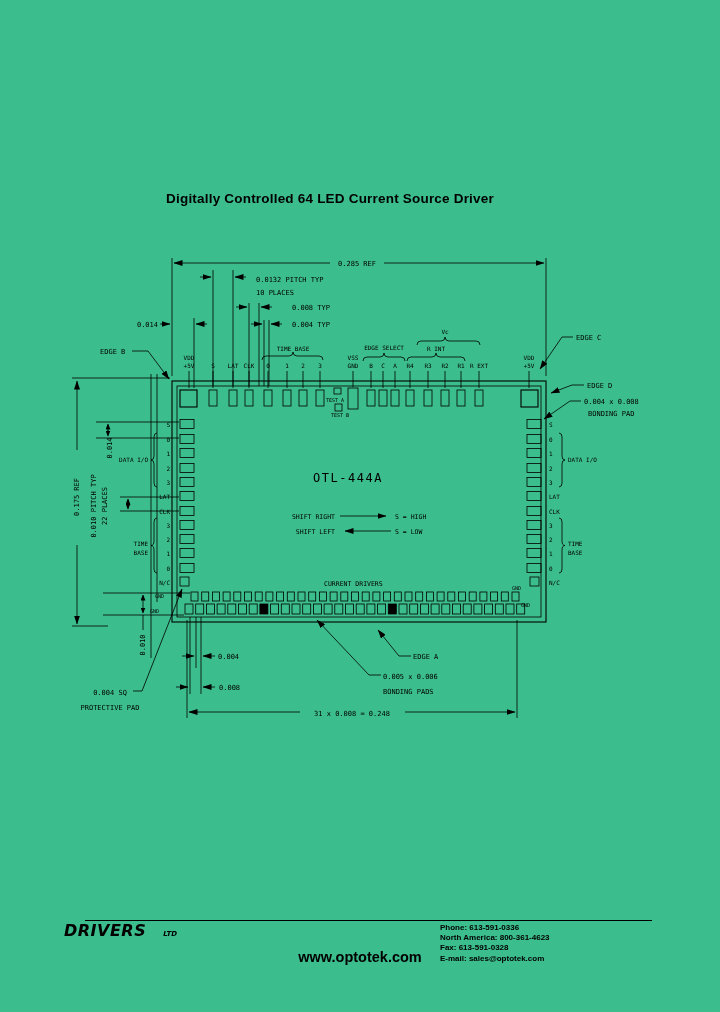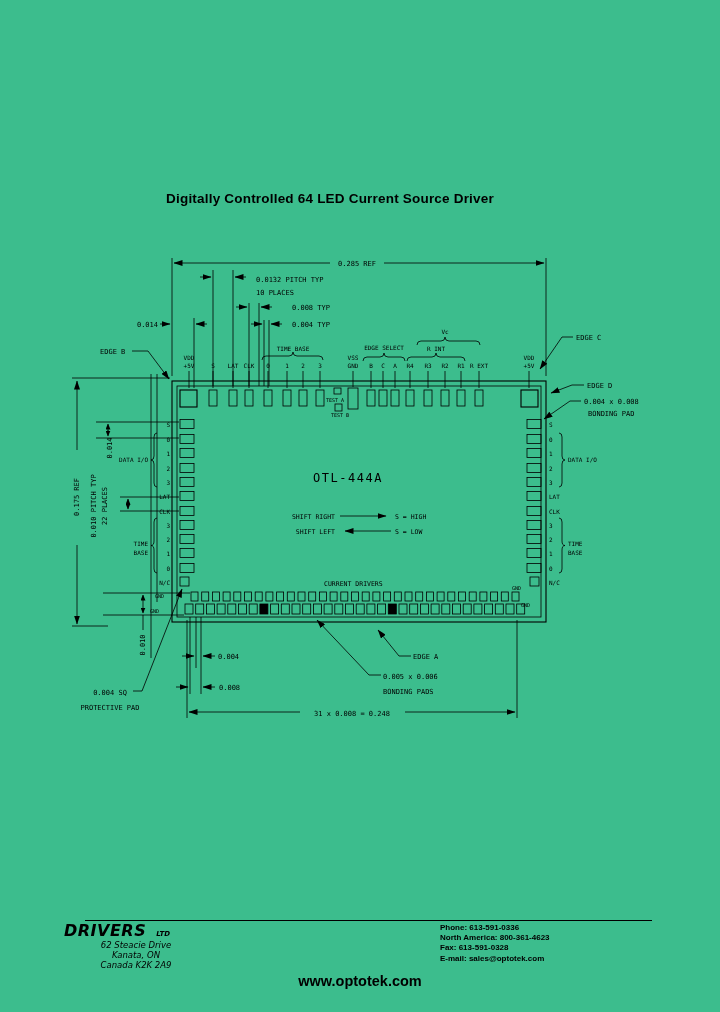--- a/index.html
+++ b/index.html
@@ -12,23 +12,23 @@
   .t5{font-size:5px}
   .t6{font-size:6px}
   .t65{font-size:6.5px}
   .t7{font-size:7px}
   .t12{font-size:12px;letter-spacing:1.5px}
   .title{position:absolute;left:0;top:191px;width:660px;text-align:center;
          font:bold 13.5px "Liberation Sans",sans-serif;letter-spacing:.2px;color:#000}
   .footer-rule{position:absolute;left:85px;top:920px;width:567px;border-top:1.6px solid #000}
   .logo{position:absolute;left:64px;top:921px;width:130px;color:#000}
   .logo .co{font:bold italic 16px "DejaVu Sans",sans-serif;letter-spacing:.5px}
-  .logo .ltd{font:bold italic 7px "DejaVu Sans",sans-serif;margin-left:10px}
+  .logo .ltd{font:bold italic 7px "DejaVu Sans",sans-serif;margin-left:17px}
   .addr{font:italic 8.5px "DejaVu Sans",sans-serif;line-height:10px;text-align:center;padding-left:14px}
-  .web{position:absolute;left:260px;top:973px;width:200px;text-align:center;
+  .web{position:absolute;left:260px;top:949px;width:200px;text-align:center;
        font:bold 14.5px "Liberation Sans",sans-serif;color:#000}
   .contact{position:absolute;left:440px;top:923px;width:212px;text-align:left;
            font:bold 8px "Liberation Sans",sans-serif;line-height:10.2px;color:#000}
 </style>
 </head>
 <body style="background: rgb(60, 189, 141);">
 
 <div class="title">Digitally Controlled 64 LED Current Source Driver</div>
 
 <svg id="drawing" width="720" height="1012" viewBox="0 0 720 1012">
@@ -378,25 +378,20 @@
     <text class="t7" x="383" y="679">0.005 x 0.006</text>
     <text class="t7" x="383" y="694">BONDING PADS</text>
     <text class="t7" x="110" y="695" text-anchor="middle">0.004 SQ</text>
     <text class="t7" x="110" y="710" text-anchor="middle">PROTECTIVE PAD</text>
   </g>
 </svg>
 
 <div class="footer-rule"></div>
 <div class="logo">
   <span class="co">DRIVERS</span><span class="ltd">LTD</span>
-  <div class="addr">
-    <div>62 Steacie Drive</div>
-    <div>Kanata, ON</div>
-    <div>Canada K2K 2A9</div>
-  </div>
 </div>
 <div class="web">www.optotek.com</div>
 <div class="contact">
   <div>Phone: 613-591-0336</div>
   <div>North America: 800-361-4623</div>
   <div>Fax: 613-591-0328</div>
   <div>E-mail: sales@optotek.com</div>
 </div>
 
 </body></html>

